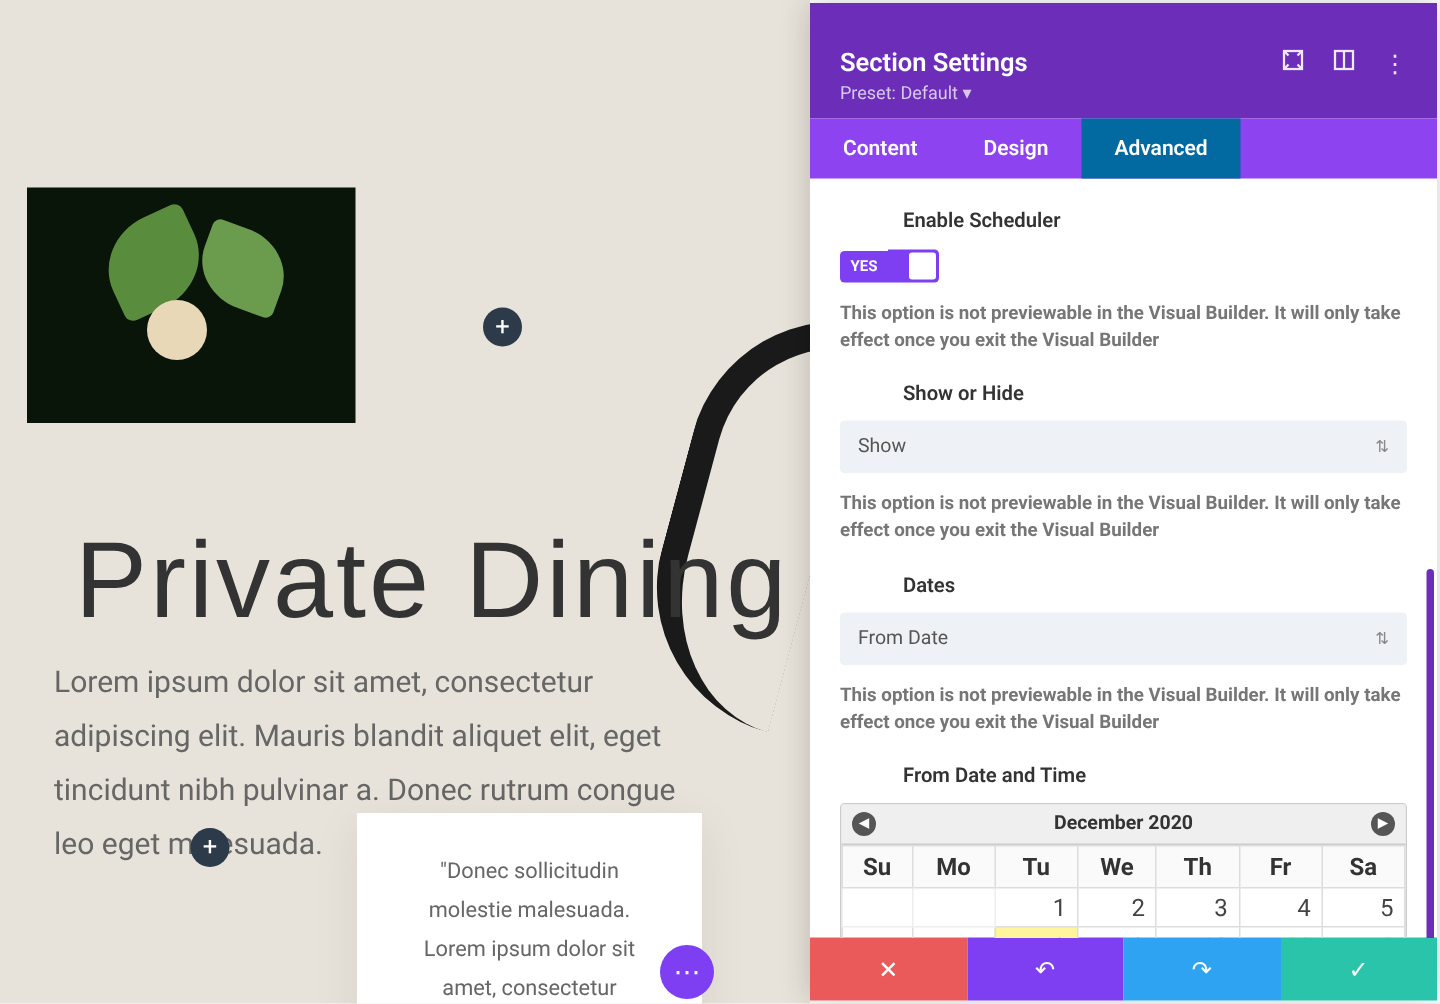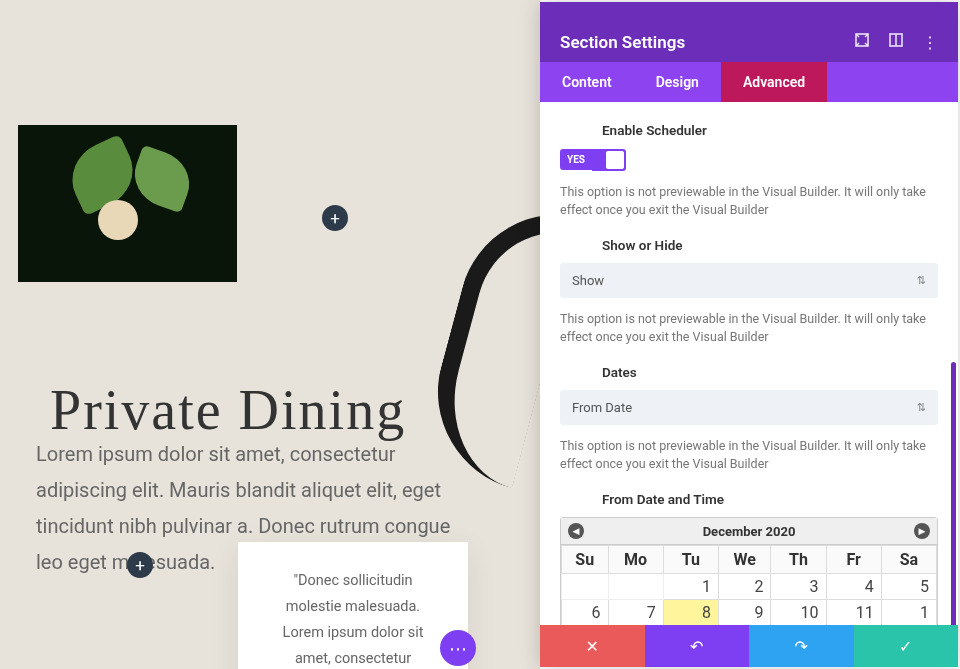--- a/index.html
+++ b/index.html
@@ -59,23 +59,23 @@
       width: 100px;
       height: 280px;
       border-left: 18px solid #1a1a1a;
       border-radius: 100px 0 0 100px;
       border-top: 18px solid #1a1a1a;
       transform: rotate(15deg);
     }
     .heading {
       position: absolute;
       left: 50px;
-      top: 378px;
-      font-family: Liberation Serif, serif;
-      font-size: 56px;
+      top: 346px;
+      font-family: Liberation Sans, sans-serif;
+      font-size: 72px;
       color: #333;
       letter-spacing: 2px;
     }
     .body-text {
       position: absolute;
       left: 36px;
       top: 436px;
       width: 420px;
       text-align: left;
       color: #666;
@@ -160,21 +160,21 @@
       background: #8e43f0;
     }
     .tab {
       padding: 12px 22px;
       color: #fff;
       font-size: 14px;
       font-weight: 600;
       cursor: pointer;
       text-align: right;
     }
-    .tab.active { background: #be185d; }
+    .tab.active { background: #0369a1; }
     .panel-body {
       flex: 1;
       overflow-y: auto;
       padding: 16px 20px 0;
       position: relative;
     }
     .scrollbar-indicator {
       position: absolute;
       right: 2px;
       top: 260px;
@@ -186,21 +186,21 @@
     .field-label {
       font-size: 13.5px;
       font-weight: 600;
       color: #333;
       margin-bottom: 10px;
       margin-top: 4px;
       margin-left: 42px;
     }
     .toggle {
       display: inline-flex;
-      align-items: center;
+      align-items: flex-end;
       cursor: pointer;
       margin-bottom: 12px;
     }
     .toggle-yes {
       background: #7e3ff2;
       color: #fff;
       font-size: 10px;
       font-weight: 700;
       padding: 5px 7px;
       border-radius: 3px 0 0 3px;
@@ -215,21 +215,21 @@
     .toggle-knob {
       position: absolute;
       right: 2px; top: 2px;
       width: 18px; height: 18px;
       background: #fff;
       border-radius: 2px;
     }
     .help-text {
       font-size: 12.5px;
       color: #767676;
-      font-weight: 400;
+      font-weight: 700;
       line-height: 1.45;
       margin-bottom: 18px;
     }
     .select {
       width: 100%;
       background: #eef1f5;
       border: none;
       padding: 10px 12px;
       font-size: 13px;
       color: #555;
@@ -332,20 +332,23 @@
             </svg>
         </span>
         <span>
           <svg width="16" height="16" viewBox="0 0 16 16" fill="none" stroke="currentColor" stroke-width="1.5">
               <rect x="2" y="2" width="12" height="12"></rect>
               <line x1="8" y1="2" x2="8" y2="14"></line>
             </svg>
         </span>
         <span>⋮</span>
       </div>
+    </div>
+    <div class="panel-preset">
+      <span>Preset: Default</span> <span>▾</span>
     </div>
   </div>
 
   <div class="tabs">
     <div class="tab">Content</div>
     <div class="tab">Design</div>
     <div class="tab active">Advanced</div>
   </div>
 
   <div class="panel-body">

